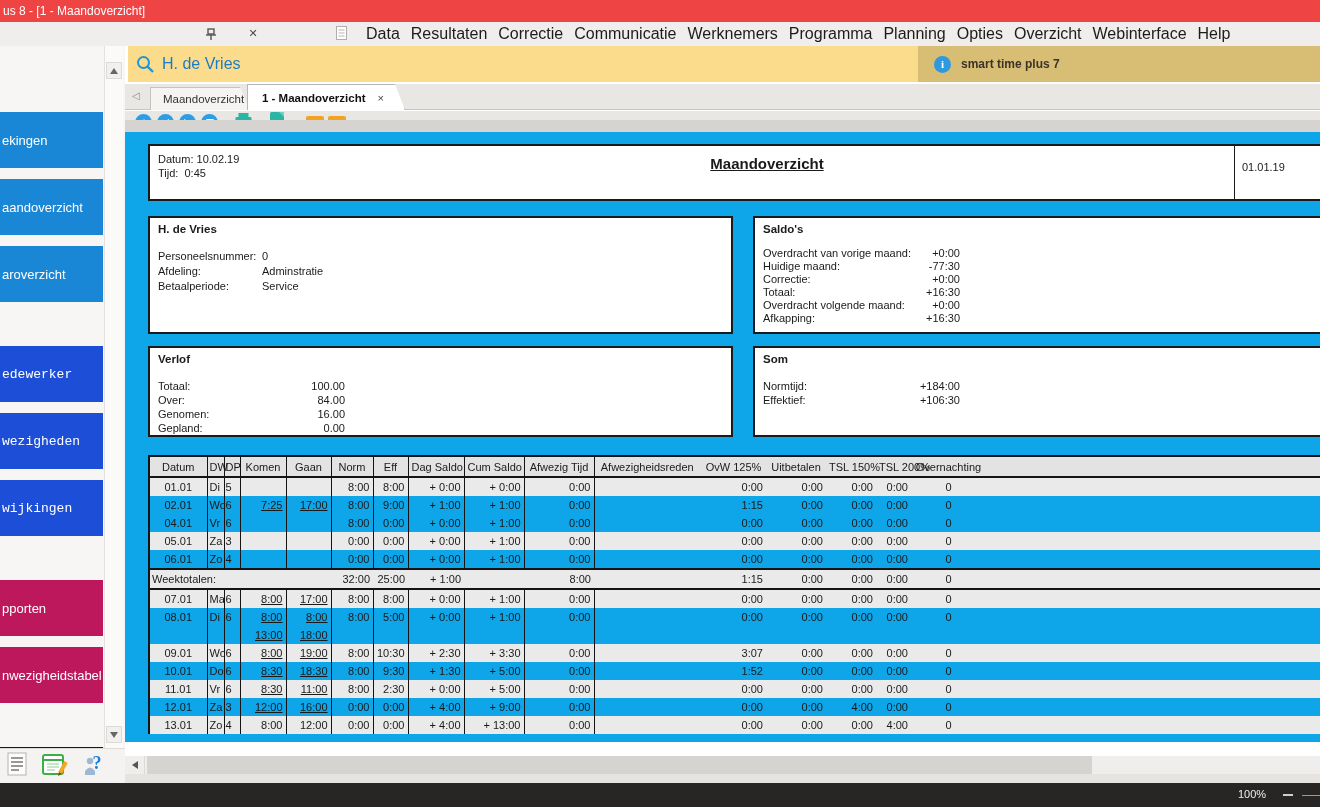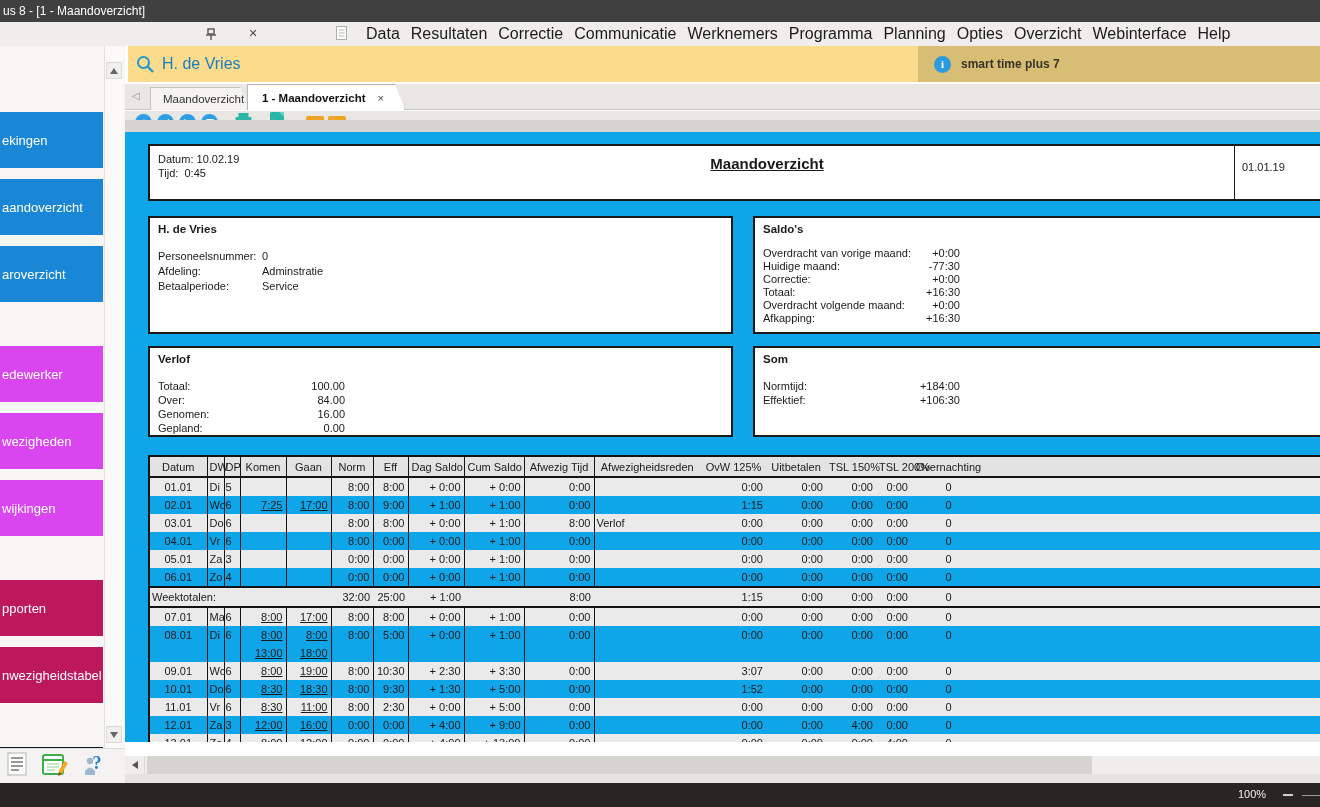--- a/index.html
+++ b/index.html
@@ -1,19 +1,19 @@
 <!DOCTYPE html>
 <html><head>
 <meta charset="utf-8">
 <style>
   html,body{margin:0;padding:0;background:#cfcdca;}
   .screen{position:relative;width:1320px;height:807px;overflow:hidden;background:#fff;
           font-family:"Liberation Sans",sans-serif;color:#1a1a1a;}
   
-  .titlebar{position:absolute;left:0;top:0;width:1320px;height:22px;background:#404040;}
+  .titlebar{position:absolute;left:0;top:0;width:1320px;height:22px;background:#ef4444;}
   .titlebar .title{color:#fff;font-size:12px;line-height:22px;padding-left:3px;white-space:nowrap;}
   
   .menubar{position:absolute;left:0;top:22px;width:1320px;height:24px;background:#f0eeec;}
   .pin-btn{position:absolute;left:205px;top:5px;width:14px;height:14px;cursor:default;}
   .close-btn{position:absolute;left:246px;top:3px;width:14px;height:16px;color:#4a4a4a;font-size:11px;line-height:16px;text-align:center;}
   .doc-icon{position:absolute;left:336px;top:4px;}
   .menu-items{position:absolute;left:366px;top:0;height:24px;display:flex;gap:11px;align-items:center;}
   .menu-item{font-size:16px;color:#1c1c1c;white-space:nowrap;}
   
   .search-bar{position:absolute;left:128px;top:46px;width:790px;height:36px;background:#fbdc8c;display:flex;align-items:center;}
@@ -91,21 +91,21 @@
   .hscroll{position:absolute;left:125px;top:756px;width:1195px;height:18px;background:#f0eeec;}
   .hscroll-btn{position:absolute;left:0;top:0;width:19px;height:18px;display:flex;align-items:center;justify-content:center;border-right:1px solid #dcdad7;}
   .tri-left-sm{border-top:4px solid transparent;border-bottom:4px solid transparent;border-right:6px solid #555;}
   .h-thumb{position:absolute;left:22px;top:0;width:945px;height:18px;background:#d6d4d1;}
   .under-strip{position:absolute;left:125px;top:774px;width:1195px;height:9px;background:#e6e4e1;}
   
   .sidebar{position:absolute;left:0;top:46px;width:125px;height:737px;background:#f7f6f4;}
   .sb-buttons{position:absolute;left:0;top:34px;width:103px;display:flex;flex-direction:column;gap:11px;margin-top:32px;}
   .sb-btn{height:56px;display:flex;align-items:center;padding-left:2px;color:#fff;font-size:13px;}
   .sb-btn[data-color="blue"]{background:#1987d5;}
-  .sb-btn[data-color="orange"]{background:#d946ef;}
+  .sb-btn[data-color="orange"]{background:#1d4ed8;font-family:Liberation Mono, monospace;}
   .sb-btn[data-color="green"]{background:#be185d;}
   .sb-btn[data-color="red"]{background:#0f172a;}
   .sb-btn[data-gap="true"]{margin-top:33px;}
   .sb-scroll{position:absolute;left:104px;top:0;width:18px;height:702px;background:#fbfaf9;border-left:1px solid #e3e1de;}
   .scroll-btn{position:absolute;left:1px;width:16px;height:17px;background:#f1f0ee;border:1px solid #dcdad7;box-sizing:border-box;
               display:flex;align-items:center;justify-content:center;}
   .tri-up-sm{border-left:4px solid transparent;border-right:4px solid transparent;border-bottom:6px solid #666;}
   .tri-down-sm{border-left:4px solid transparent;border-right:4px solid transparent;border-top:6px solid #666;}
   .sb-icons{position:absolute;left:0;top:702px;width:125px;height:35px;background:#f4f3f1;border-top:1px solid #dddbd8;
             display:flex;align-items:center;gap:14px;padding-left:6px;box-sizing:border-box;}
@@ -388,39 +388,20 @@
             <td class="c-cum vb">+ 1:00</td>
             <td class="c-afw vb">0:00</td>
             <td class="c-reden"></td>
             <td class="c-ovw">1:15</td>
             <td class="c-uitb">0:00</td>
             <td class="c-t150">0:00</td>
             <td class="c-t200">0:00</td>
             <td class="c-over">0</td>
             <td class="c-fill"></td>
           </tr>
-          <tr class="shade day">
-            <td class="c-datum vb">03.01</td>
-            <td class="c-dw vb">Do</td>
-            <td class="c-dp vb">6</td>
-            <td class="c-komen vb"></td>
-            <td class="c-gaan vb"></td>
-            <td class="c-norm vb">8:00</td>
-            <td class="c-eff vb">8:00</td>
-            <td class="c-dag vb">+ 0:00</td>
-            <td class="c-cum vb">+ 1:00</td>
-            <td class="c-afw vb">8:00</td>
-            <td class="c-reden">Verlof</td>
-            <td class="c-ovw">0:00</td>
-            <td class="c-uitb">0:00</td>
-            <td class="c-t150">0:00</td>
-            <td class="c-t200">0:00</td>
-            <td class="c-over">0</td>
-            <td class="c-fill"></td>
-          </tr>
           <tr class="day">
             <td class="c-datum vb">04.01</td>
             <td class="c-dw vb">Vr</td>
             <td class="c-dp vb">6</td>
             <td class="c-komen vb"></td>
             <td class="c-gaan vb"></td>
             <td class="c-norm vb">8:00</td>
             <td class="c-eff vb">0:00</td>
             <td class="c-dag vb">+ 0:00</td>
             <td class="c-cum vb">+ 1:00</td>

